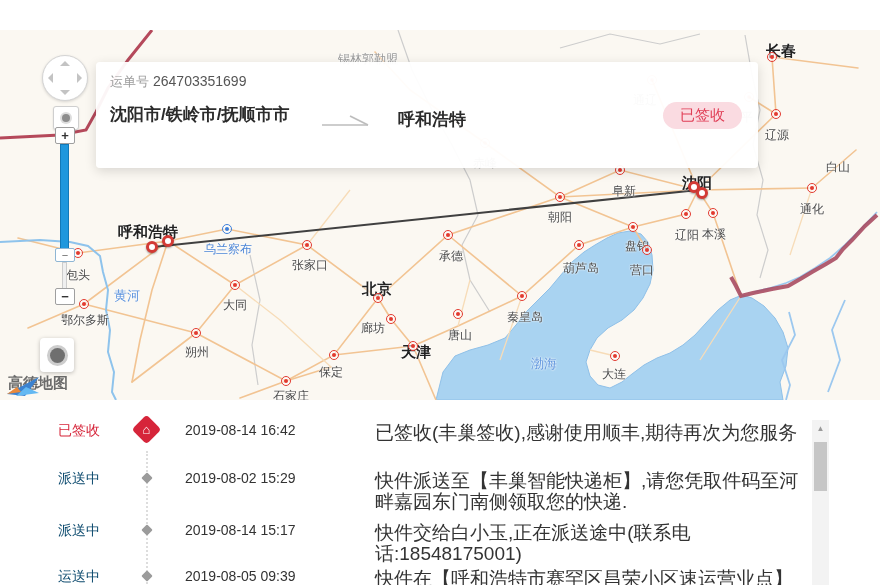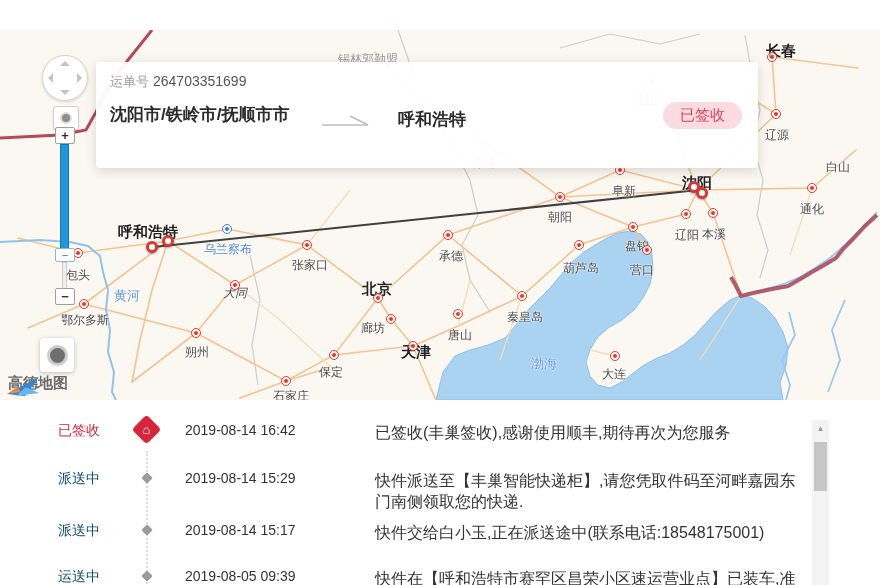--- a/index.html
+++ b/index.html
@@ -65,21 +65,21 @@
   .card .badge{position:absolute;right:16px;top:40px;background:#fadbe1;color:#e03e56;font-size:15px;
         padding:4px 17px;border-radius:15px;}
 
   
   .timeline{position:absolute;left:0;top:405px;width:880px;height:180px;background:#fff;overflow:hidden;}
   .t-dots{position:absolute;left:146px;top:46px;height:140px;border-left:2px dotted #ddd;z-index:1;}
   .t-row{position:absolute;left:0;width:810px;}
   .t-status{position:absolute;left:58px;top:0;font-size:14px;color:#0c4a6e;}
   .t-status.active{color:#d6253a;}
   .t-date{position:absolute;left:185px;top:0;font-size:14px;color:#333;}
-  .t-desc{position:absolute;left:375px;top:0;width:432px;font-size:16px;color:#333;line-height:21px;}
+  .t-desc{position:absolute;left:375px;top:0;width:432px;font-size:19px;color:#333;line-height:21px;}
   .dia-big{position:absolute;left:136px;top:-3px;width:21px;height:21px;background:#d6253a;border-radius:4px;
            transform:rotate(45deg);z-index:2;}
   .dia-big span{position:absolute;left:0;top:0;width:21px;height:21px;transform:rotate(-45deg);color:#fff;
            font-size:13px;text-align:center;line-height:21px;}
   .dia-sm{position:absolute;left:143px;top:4px;width:8px;height:8px;background:#9b9b9b;border-radius:1px;
            transform:rotate(45deg);z-index:2;}
   
   .sb-track{position:absolute;left:812px;top:15px;width:17px;height:165px;background:#f3f3f3;z-index:3;}
   .sb-arrow{position:absolute;left:0;top:4px;width:17px;text-align:center;font-size:8px;color:#9a9a9a;}
   .sb-thumb{position:absolute;left:2px;top:22px;width:13px;height:49px;background:#c6c6c6;}
@@ -141,21 +141,21 @@
       <div class="city n" style="left: 581px; top: 230px;">葫芦岛</div>
       <div class="city n" style="left: 451px; top: 218px;">承德</div>
       <div class="city n" style="left: 525px; top: 279px;">秦皇岛</div>
       <div class="city n" style="left: 310px; top: 227px;">张家口</div>
       <div class="city big" style="left: 377px; top: 250px;">北京</div>
       <div class="city n" style="left: 373px; top: 290px;">廊坊</div>
       <div class="city big" style="left: 416px; top: 298px; margin-top: 15px;">天津</div>
       <div class="city n" style="left: 460px; top: 297px;">唐山</div>
       <div class="city n" style="left: 331px; top: 334px;">保定</div>
       <div class="city n" style="left: 291px; top: 358px;">石家庄</div>
-      <div class="city n" style="left: 235px; top: 255px; font-style: italic;">大同</div>
+      <div class="city n" style="left: 235px; top: 267px;">大同</div>
       <div class="city n" style="left: 197px; top: 314px;">朔州</div>
       <div class="city n" style="left: 78px; top: 237px;">包头</div>
       <div class="city n" style="left: 85px; top: 282px;">鄂尔多斯</div>
       <div class="city big" style="left: 148px; top: 193px;">呼和浩特</div>
       <div class="city blue" style="left: 228px; top: 211px;">乌兰察布</div>
       <div class="city water" style="left: 127px; top: 257px;">黄河</div>
       <div class="city water" style="left: 544px; top: 325px;">渤海</div>
       <div class="city n" style="left: 614px; top: 336px;">大连</div>
     </div>
   <div id="map-markers">
@@ -239,21 +239,21 @@
         <span class="t-status active">已签收</span>
         <div class="dia-big">
           <span>⌂</span>
         </div>
         <span class="t-date">2019-08-14 16:42</span>
         <div class="t-desc">已签收(丰巢签收),感谢使用顺丰,期待再次为您服务</div>
       </div>
       <div class="t-row" style="top: 65px;">
         <span class="t-status">派送中</span>
         <div class="dia-sm"></div>
-        <span class="t-date">2019-08-14 15:29</span>
+        <span class="t-date">2019-08-02 15:29</span>
         <div class="t-desc">快件派送至【丰巢智能快递柜】,请您凭取件码至河畔嘉园东门南侧领取您的快递.</div>
       </div>
       <div class="t-row" style="top: 117px;">
         <span class="t-status">派送中</span>
         <div class="dia-sm"></div>
         <span class="t-date">2019-08-14 15:17</span>
         <div class="t-desc">快件交给白小玉,正在派送途中(联系电话:18548175001)</div>
       </div>
       <div class="t-row" style="top: 163px;">
         <span class="t-status">运送中</span>

